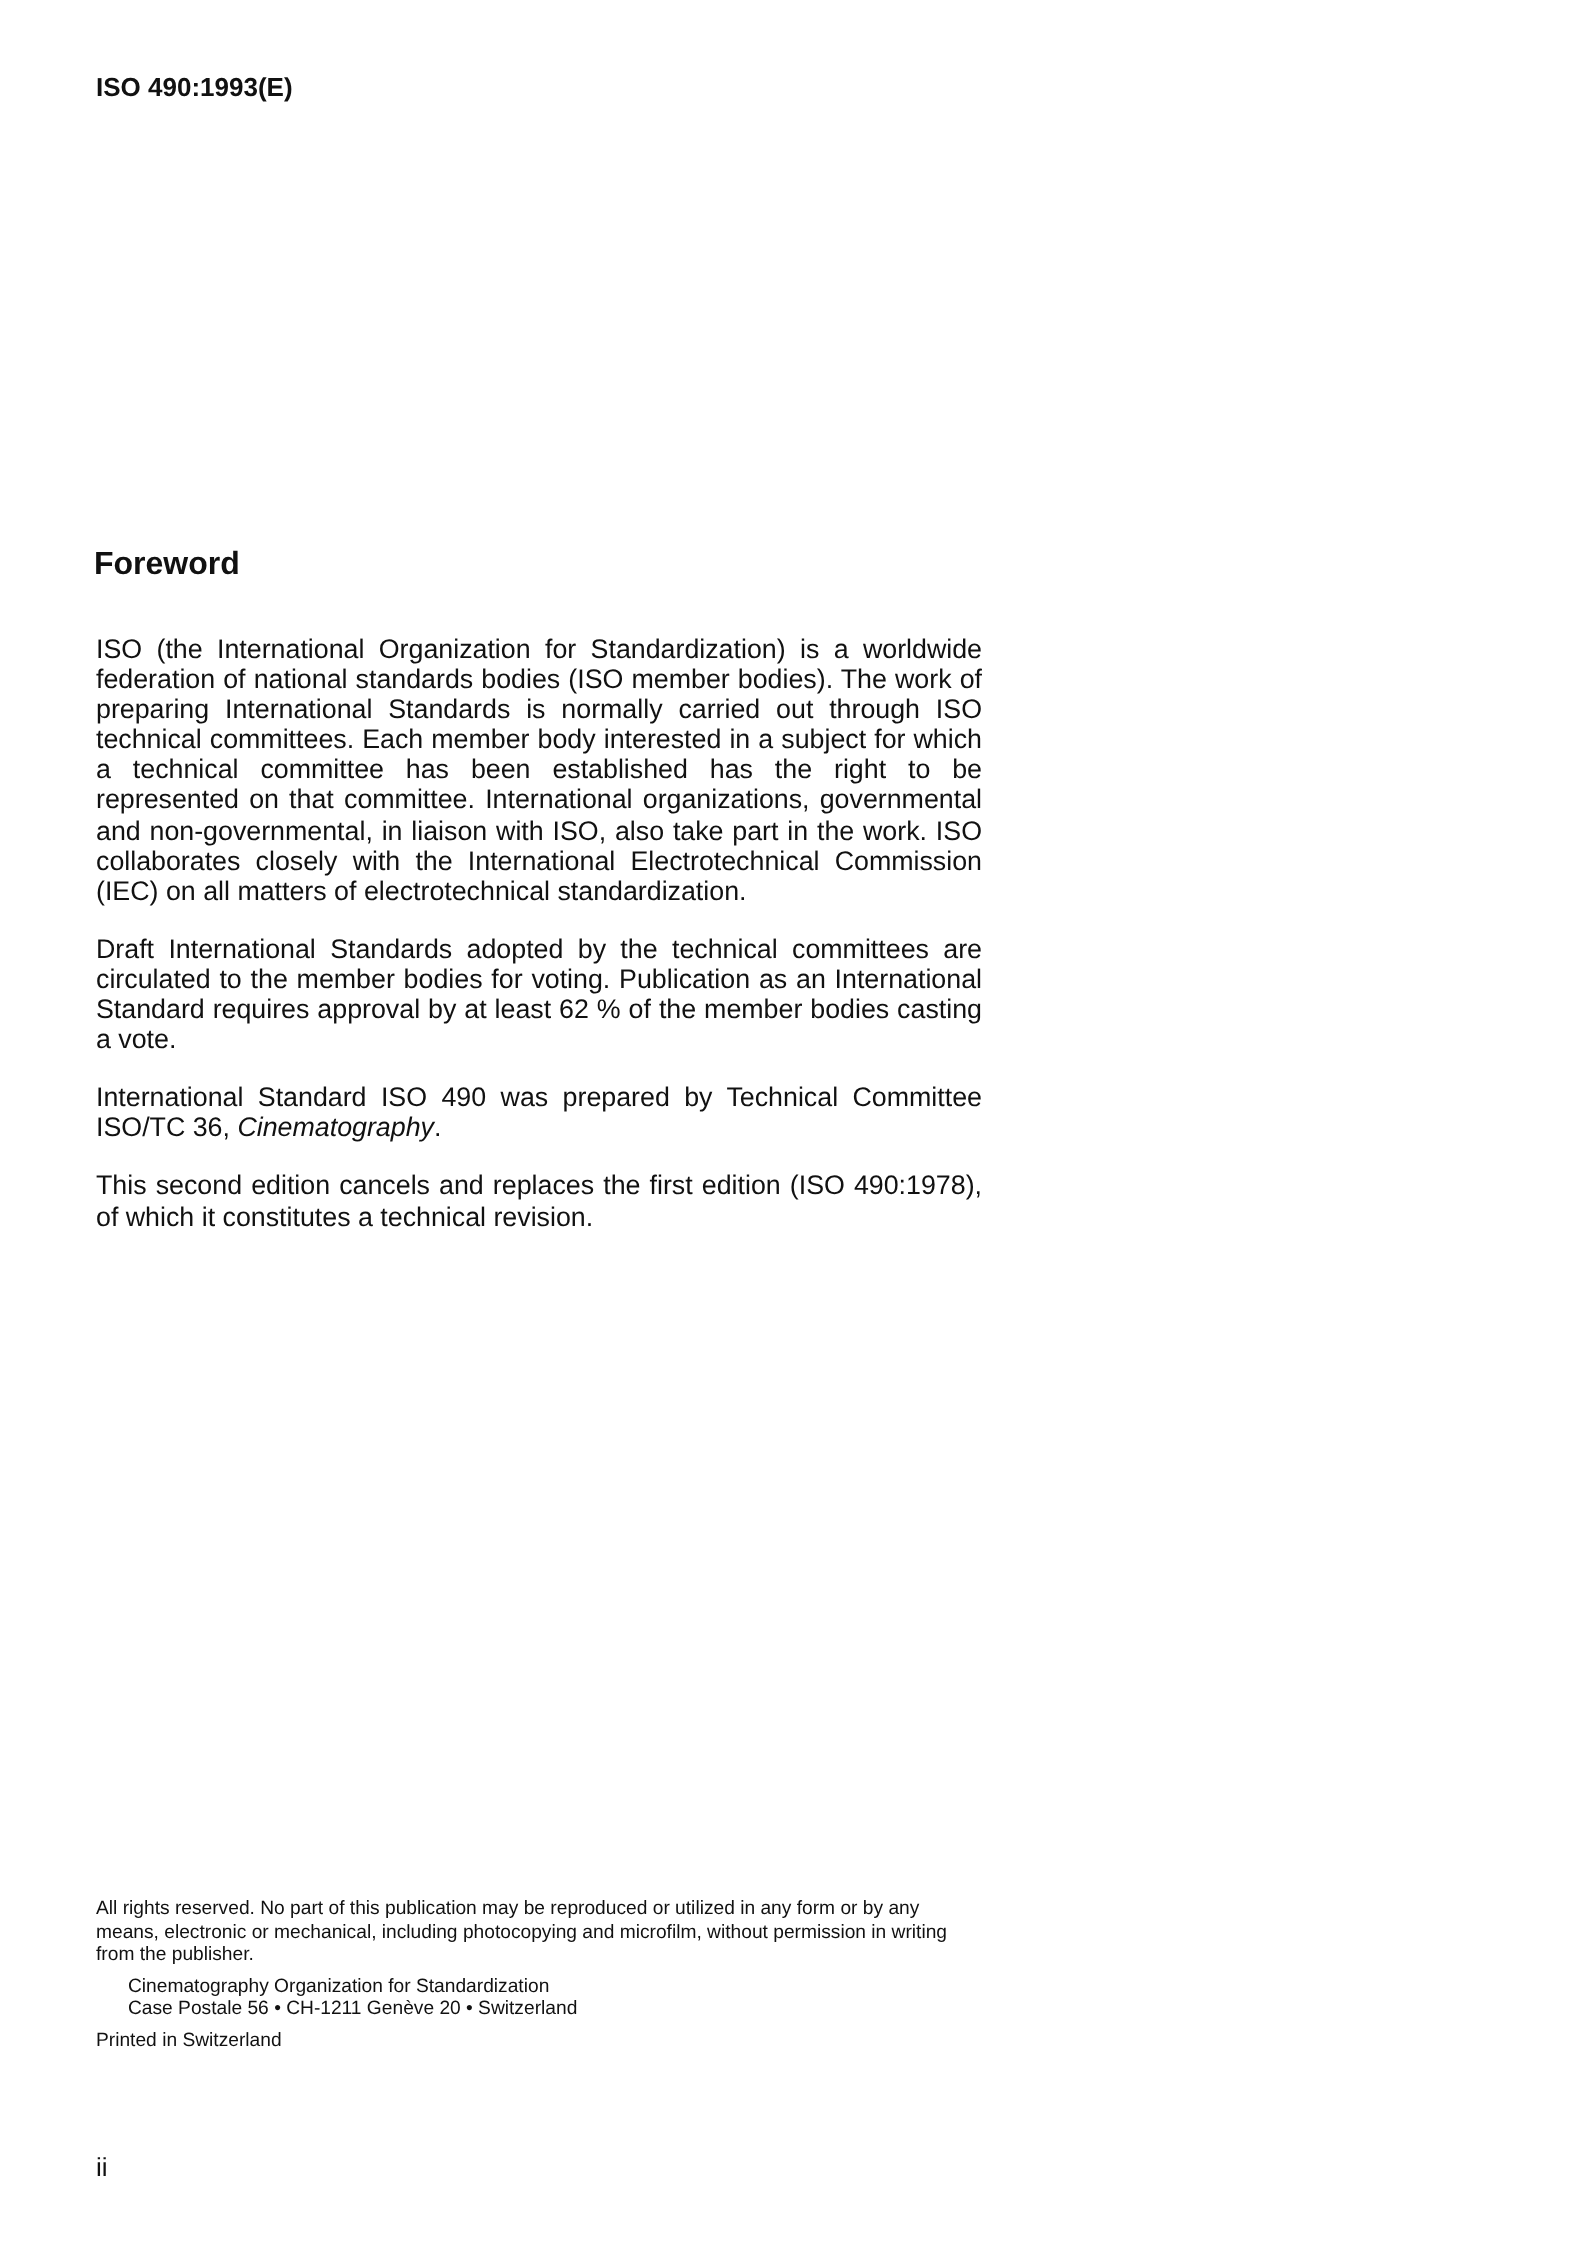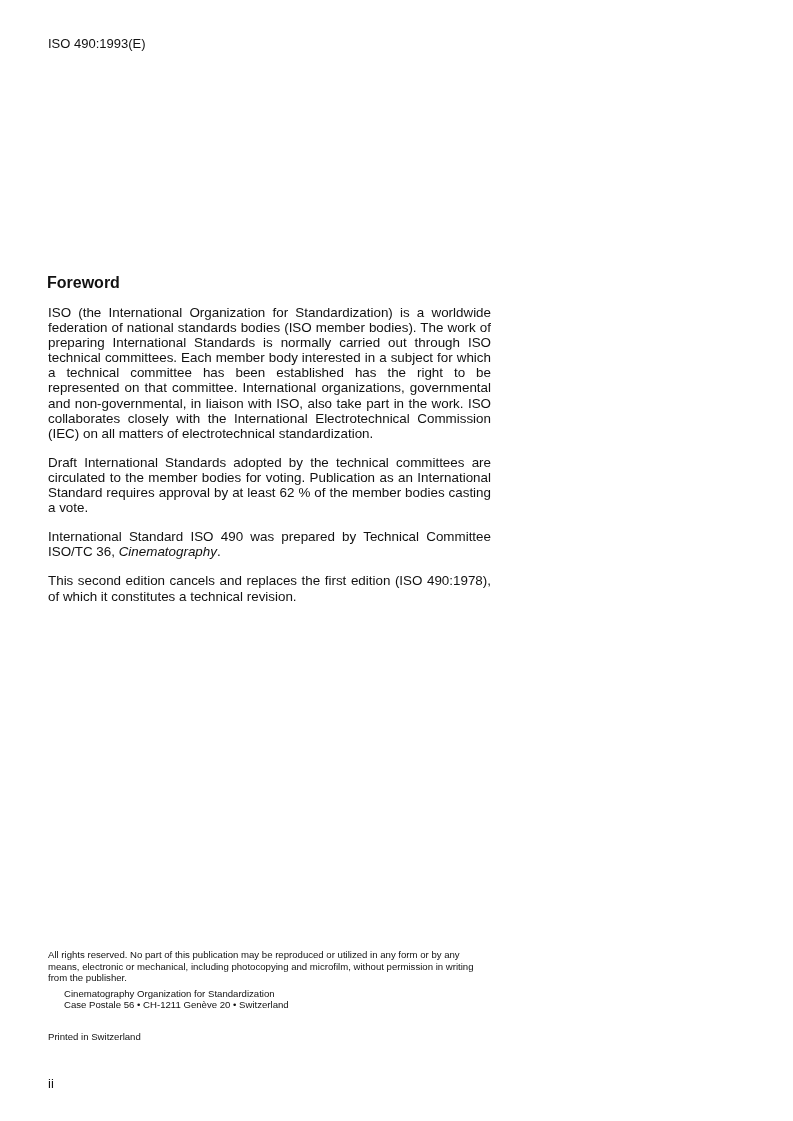--- a/index.html
+++ b/index.html
@@ -1,25 +1,25 @@
 <!DOCTYPE html>
 <html><head>
 <meta charset="utf-8">
 <style>
   html, body { margin: 0; padding: 0; background: #ffffff; }
   body { width: 793px; height: 1121px; position: relative; overflow: hidden; color: #111; font-family: "Liberation Sans", sans-serif; }
-  .header { position: absolute; left: 48px; top: 36px; font-size: 13px; font-weight: normal; letter-spacing: 0; }
+  .header { position: absolute; left: 48px; top: 36px; font-size: 13px; font-weight: bold; letter-spacing: 0; }
   .title { position: absolute; left: 47px; top: 274px; font-size: 16px; font-weight: bold; }
-  .body-text { position: absolute; left: 48px; top: 305px; width: 443px; font-size: 13.4px; line-height: 15.1px; text-align: justify; }
+  .body-text { position: absolute; left: 48px; top: 317px; width: 443px; font-size: 13.4px; line-height: 15.1px; text-align: justify; }
   .body-text p { margin: 0 0 14px 0; }
   .body-text em { font-style: italic; }
   .copyright { position: absolute; left: 48px; top: 949px; width: 445px; font-size: 9.6px; line-height: 11.6px; }
   .copyright p { margin: 0; }
   .copyright .addr { padding-left: 16px; margin-top: 4px; }
-  .copyright .printed { margin-top: 20px; }
+  .copyright .printed { margin-top: 4px; }
   .page-num { position: absolute; left: 48px; top: 1076px; font-size: 13px; }
 </style>
 </head>
 <body>
 
 <div class="header">ISO 490:1993(E)</div>
 
 <div class="title">Foreword</div>
 
 <div class="body-text">

